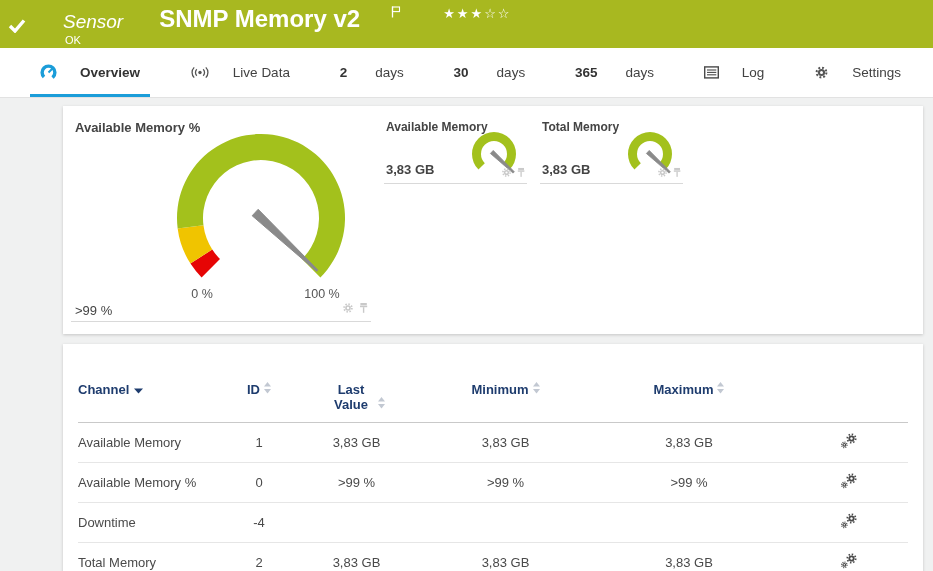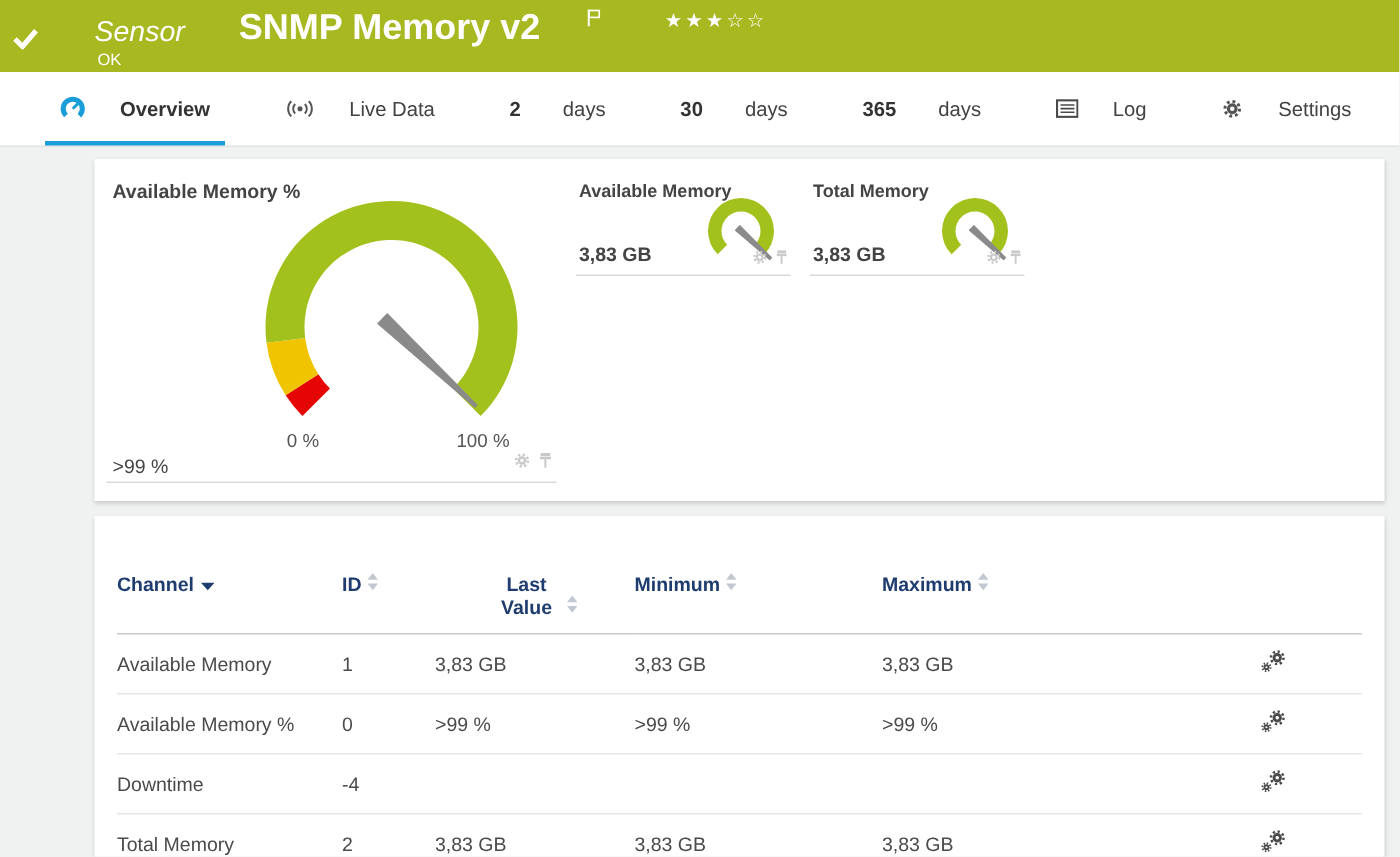--- a/index.html
+++ b/index.html
@@ -44,21 +44,21 @@
   .tile-small svg.gauge { position:absolute; right:4px; top:9px; }
   .tile-small .tile-value { position:absolute; left:2px; bottom:6px; font-size:13px; font-weight:bold; color:#444; }
   .tile-icons { display:flex; gap:4px; align-items:center; }
   .tile-small .tile-icons { position:absolute; right:1px; bottom:1px; }
 
   
   .panel-table { min-height:227px; padding:38px 15px 0 15px; }
   table { width:100%; border-collapse:collapse; font-size:13px; table-layout:fixed; }
   th { color:#1e3c6e; font-weight:bold; text-align:left; vertical-align:top;
        padding-bottom:10px; border-bottom:1px solid #c9c9c9; }
-  th.r, td.r { text-align:left; }
+  th.r, td.r { text-align:center; }
   th.c, td.c { text-align:center; }
   th .hdr-wrap { display:inline-block; width:46px; text-align:center; }
   td { padding:10px 0; border-bottom:1px solid #e6e6e6; color:#4a4a4a; }
   .sort-icon { display:inline-block; margin-left:4px; }
   .caret-icon { display:inline-block; margin-left:5px; }
   .cog-cell { cursor:pointer; }
 </style>
 </head>
 <body>
 

